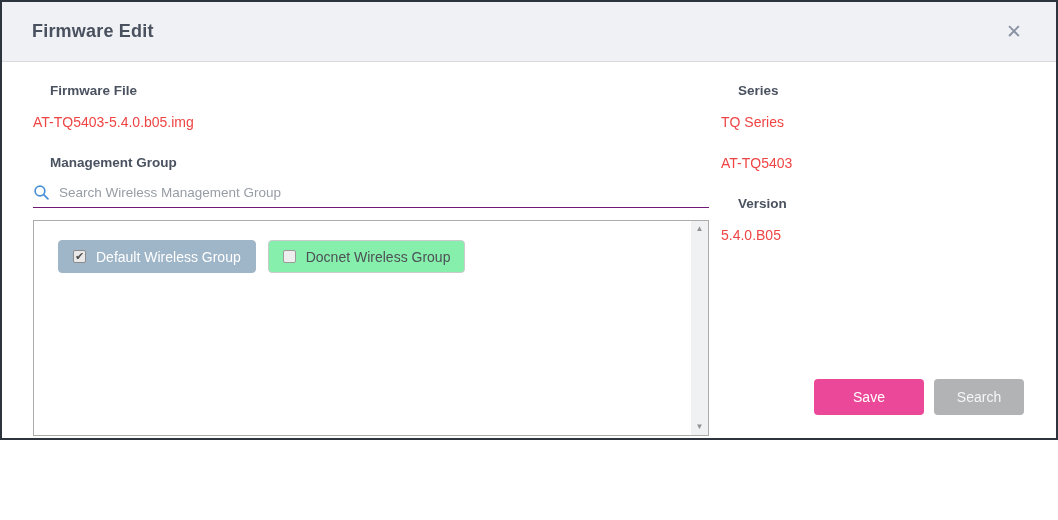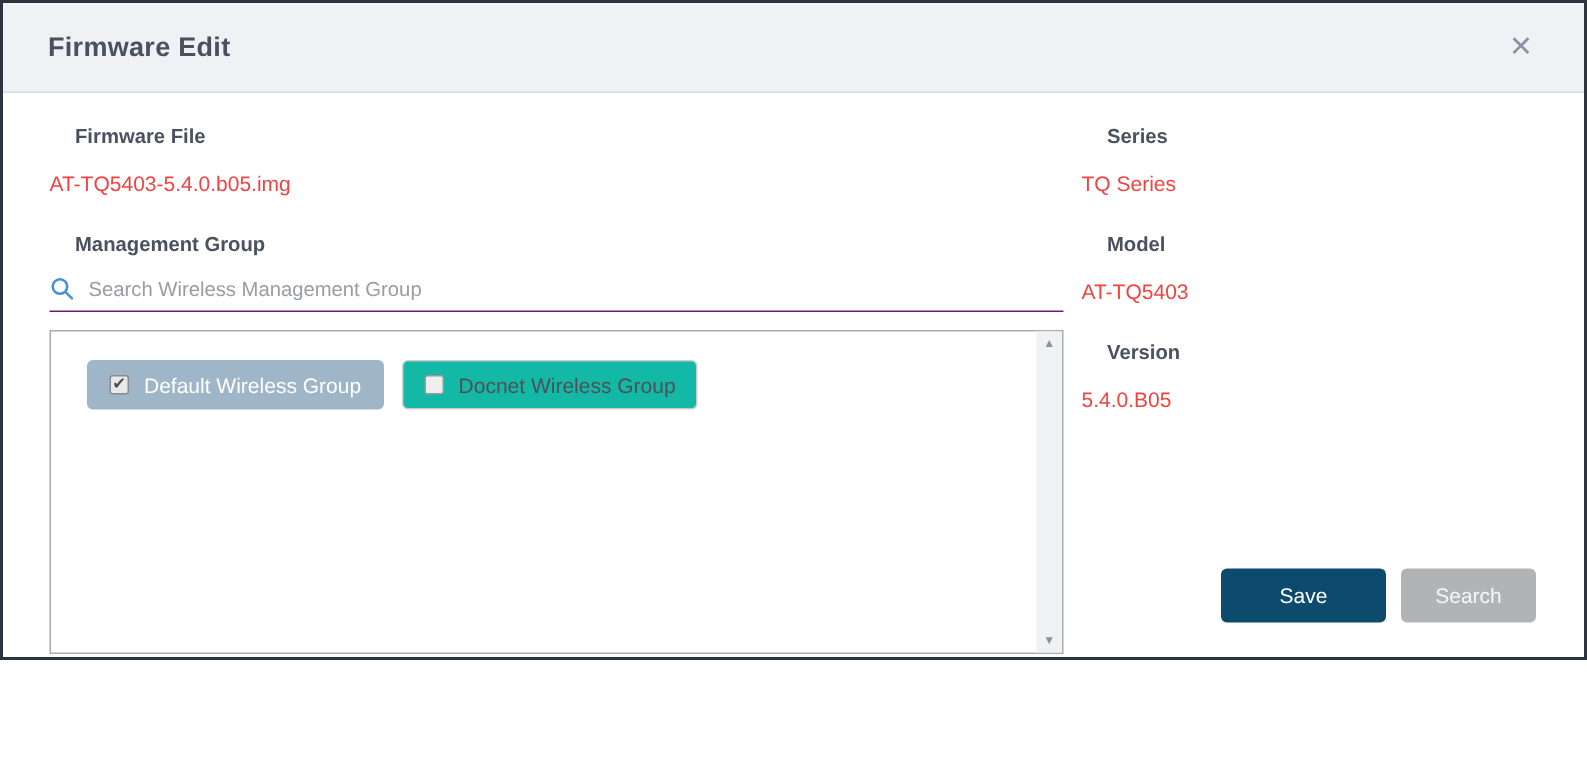--- a/index.html
+++ b/index.html
@@ -91,21 +91,21 @@
   }
   .chips { display: flex; align-items: flex-start; }
   .chip {
     display: inline-flex;
     align-items: center;
     height: 33px;
     padding: 0 14px;
     border-radius: 4px;
     font-size: 14px;
     cursor: pointer;
-    background: #14b8a6;
+    background: #86efac;
     border: 1px solid #c9cbcd;
     color: #4d5156;
     margin-right: 12px;
   }
   .chip.checked {
     background: #9fb5c8;
     border: 1px solid #9fb5c8;
     color: #ffffff;
   }
   .chip-checkbox {
@@ -151,21 +151,21 @@
   .btn {
     height: 36px;
     border: none;
     border-radius: 4px;
     font-family: "Liberation Sans", "DejaVu Sans", sans-serif;
     font-size: 14px;
     cursor: pointer;
   }
   .btn-save {
     width: 110px;
-    background: #0c4a6e;
+    background: #ec4899;
     color: #ffffff;
     margin-right: 10px;
   }
   .btn-cancel {
     width: 90px;
     background: #b1b3b5;
     color: #f6f6f6;
   }
 </style>
 </head>
@@ -211,21 +211,20 @@
           <span class="scroll-arrow">▲</span>
           <span class="scroll-arrow">▼</span>
         </div>
       </div>
     </div>
 
     <div class="right-col">
       <div class="field-label">Series</div>
       <div class="field-value">TQ Series</div>
 
-      <div class="field-label">Model</div>
       <div class="field-value">AT-TQ5403</div>
 
       <div class="field-label">Version</div>
       <div class="field-value">5.4.0.B05</div>
     </div>
 
   </div>
 
   <div class="dialog-footer">
     <button class="btn btn-save">Save</button>

